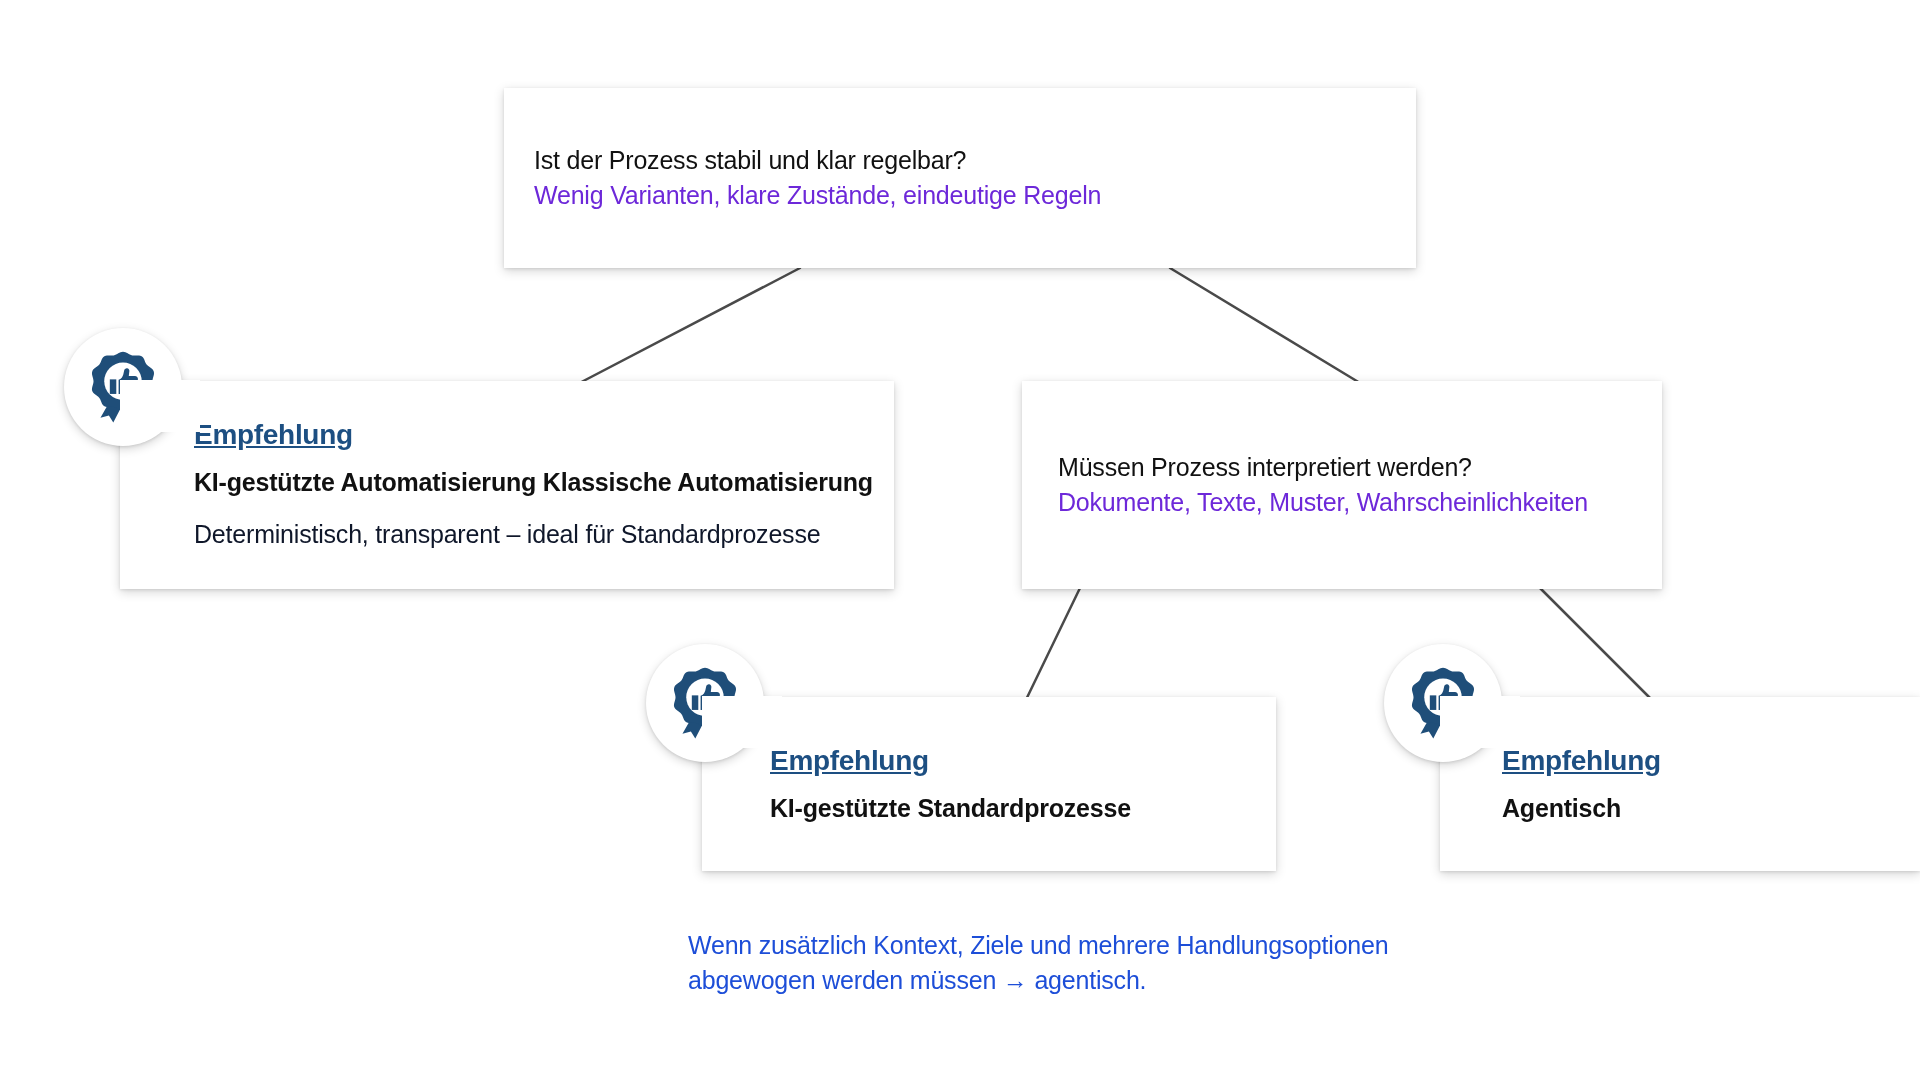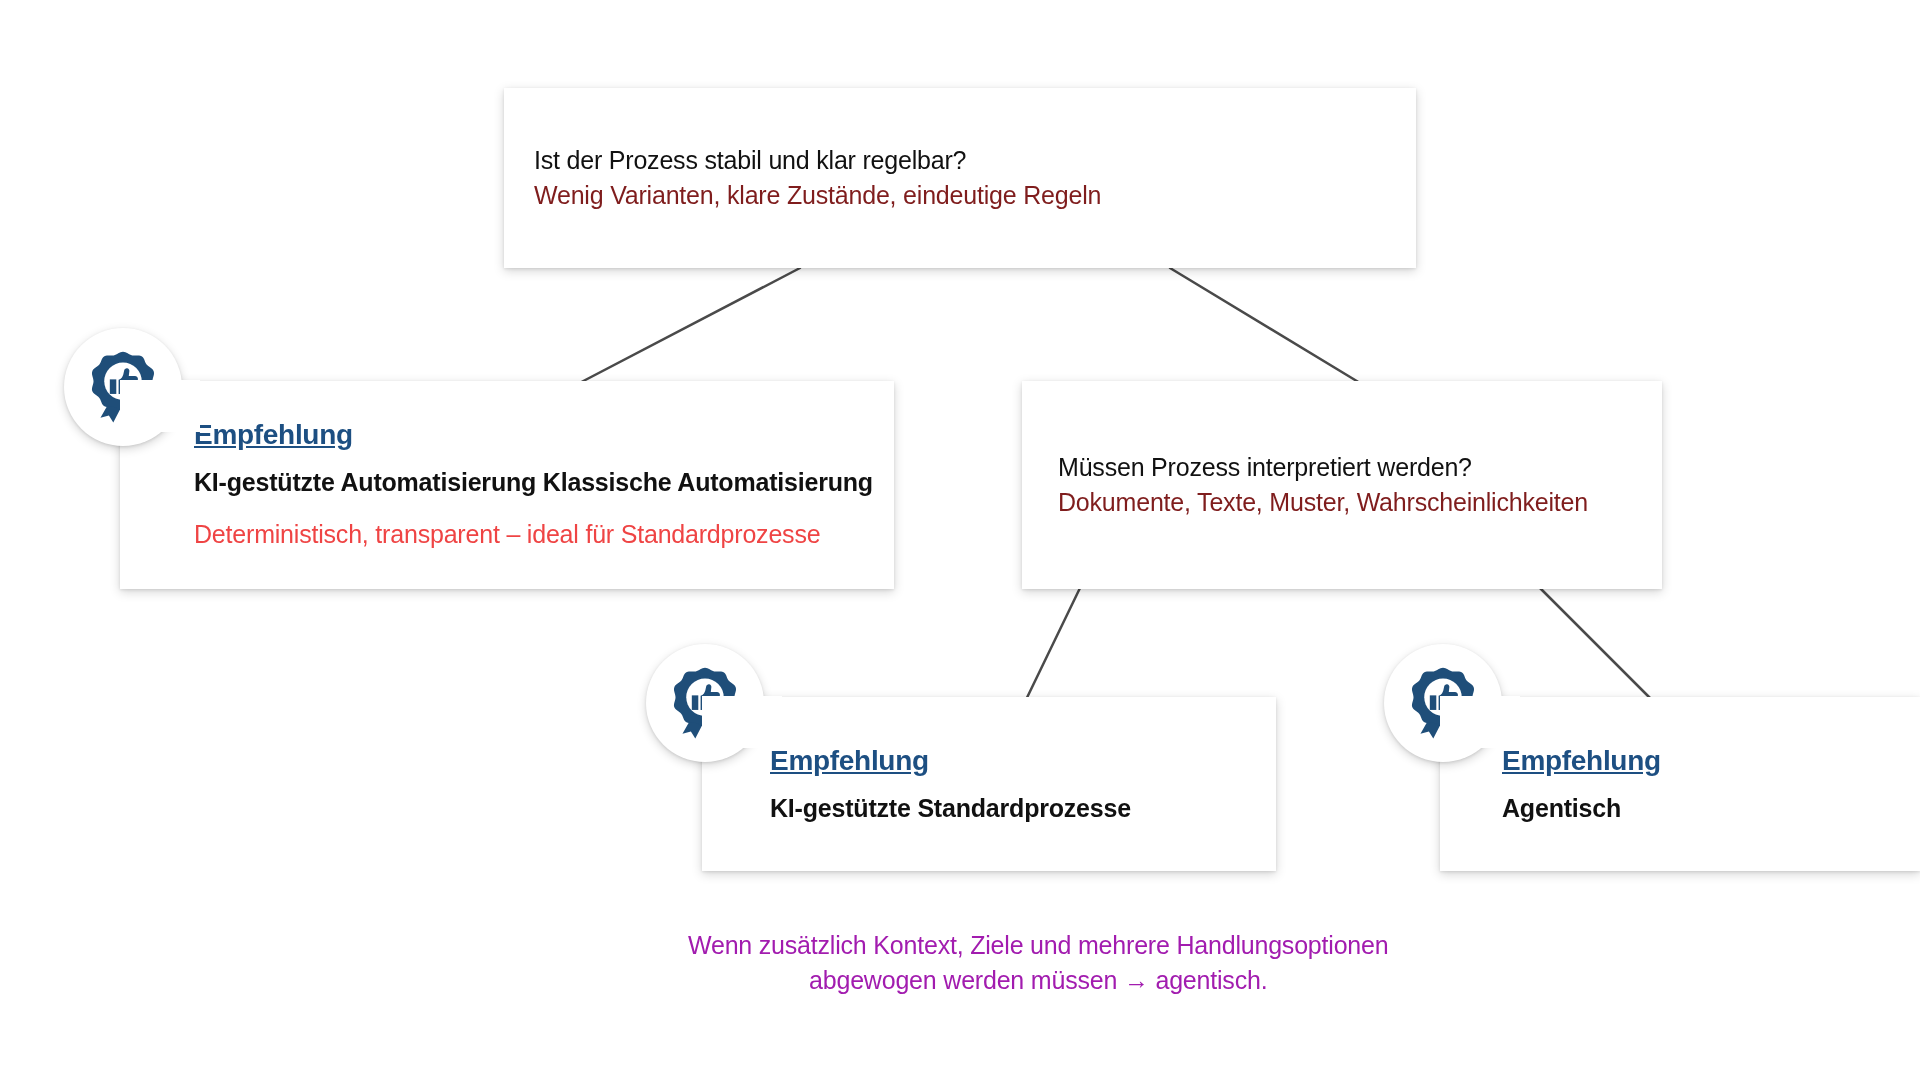--- a/index.html
+++ b/index.html
@@ -53,21 +53,21 @@
     font-size: 25px;
     color: #111111;
     letter-spacing: -0.2px;
     line-height: 1.30;
     white-space: nowrap;
   }
 
   .q-sub {
     font-weight: normal;
     font-size: 25px;
-    color: #7f1d1d;
+    color: #6d28d9;
     letter-spacing: -0.2px;
     line-height: 1.34;
     margin-top: 3px;
     white-space: nowrap;
   }
 
   .rec-heading {
     font-weight: bold;
     font-size: 28px;
     color: #1d4f82;
@@ -83,21 +83,21 @@
     color: #111111;
     letter-spacing: -0.2px;
     line-height: 1.3;
     margin-top: 14px;
     white-space: nowrap;
   }
 
   .rec-desc {
     font-weight: normal;
     font-size: 25px;
-    color: #ef4444;
+    color: #0f172a;
     letter-spacing: -0.2px;
     line-height: 1.34;
     margin-top: 20px;
     white-space: nowrap;
   }
 
   
   .badge {
     position: absolute;
     width: 118px;
@@ -120,25 +120,24 @@
   .badge-patch {
     position: absolute;
     background: #ffffff;
     z-index: 6;
   }
 
   
   .caption {
     position: absolute;
     font-size: 25px;
-    color: #a21caf;
+    color: #1d4ed8;
     letter-spacing: -0.2px;
     line-height: 1.38;
     white-space: nowrap;
-    text-align: center;
   }
 </style>
 </head>
 <body>
 
 <div id="canvas">
 
   <svg id="connectors" viewBox="0 0 1920 1080" preserveAspectRatio="none">
 
     <line x1="800" y1="268" x2="570" y2="388" stroke="#4a4a4a" stroke-width="2.5" stroke-linecap="round"></line>

